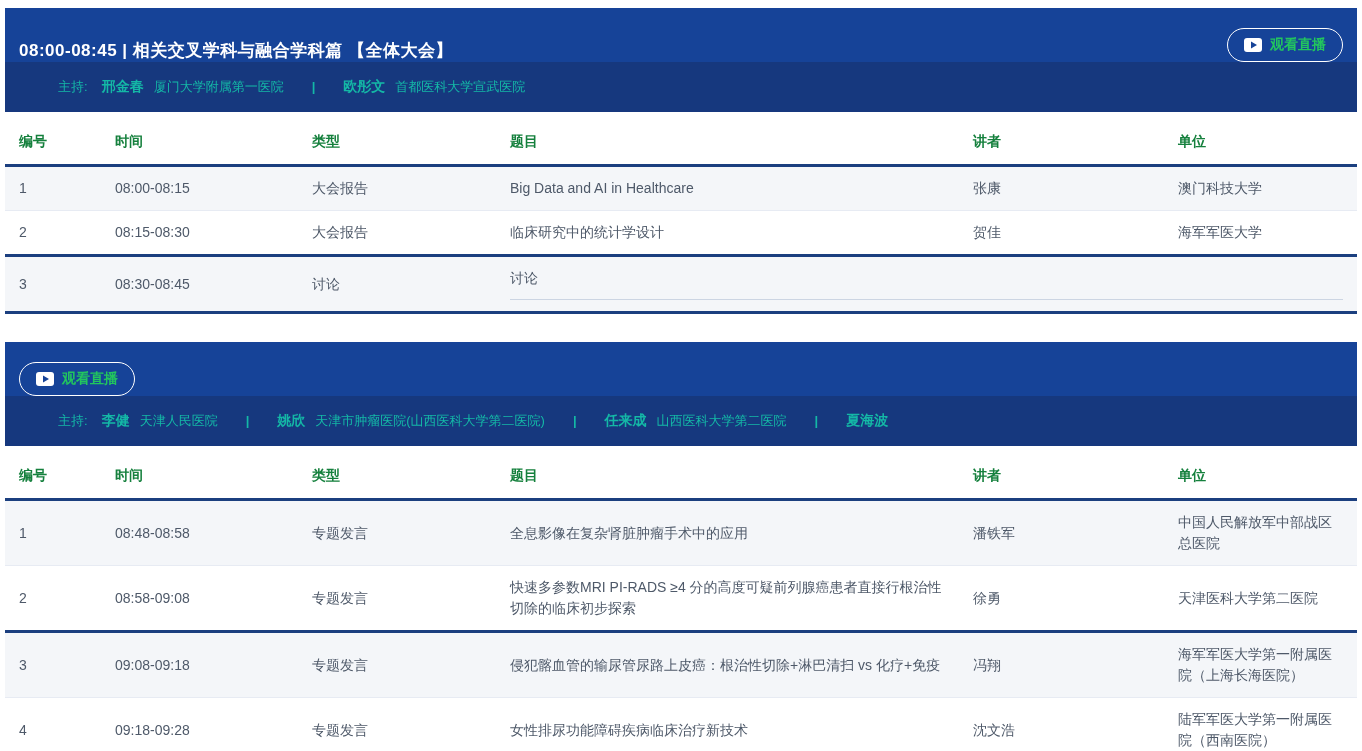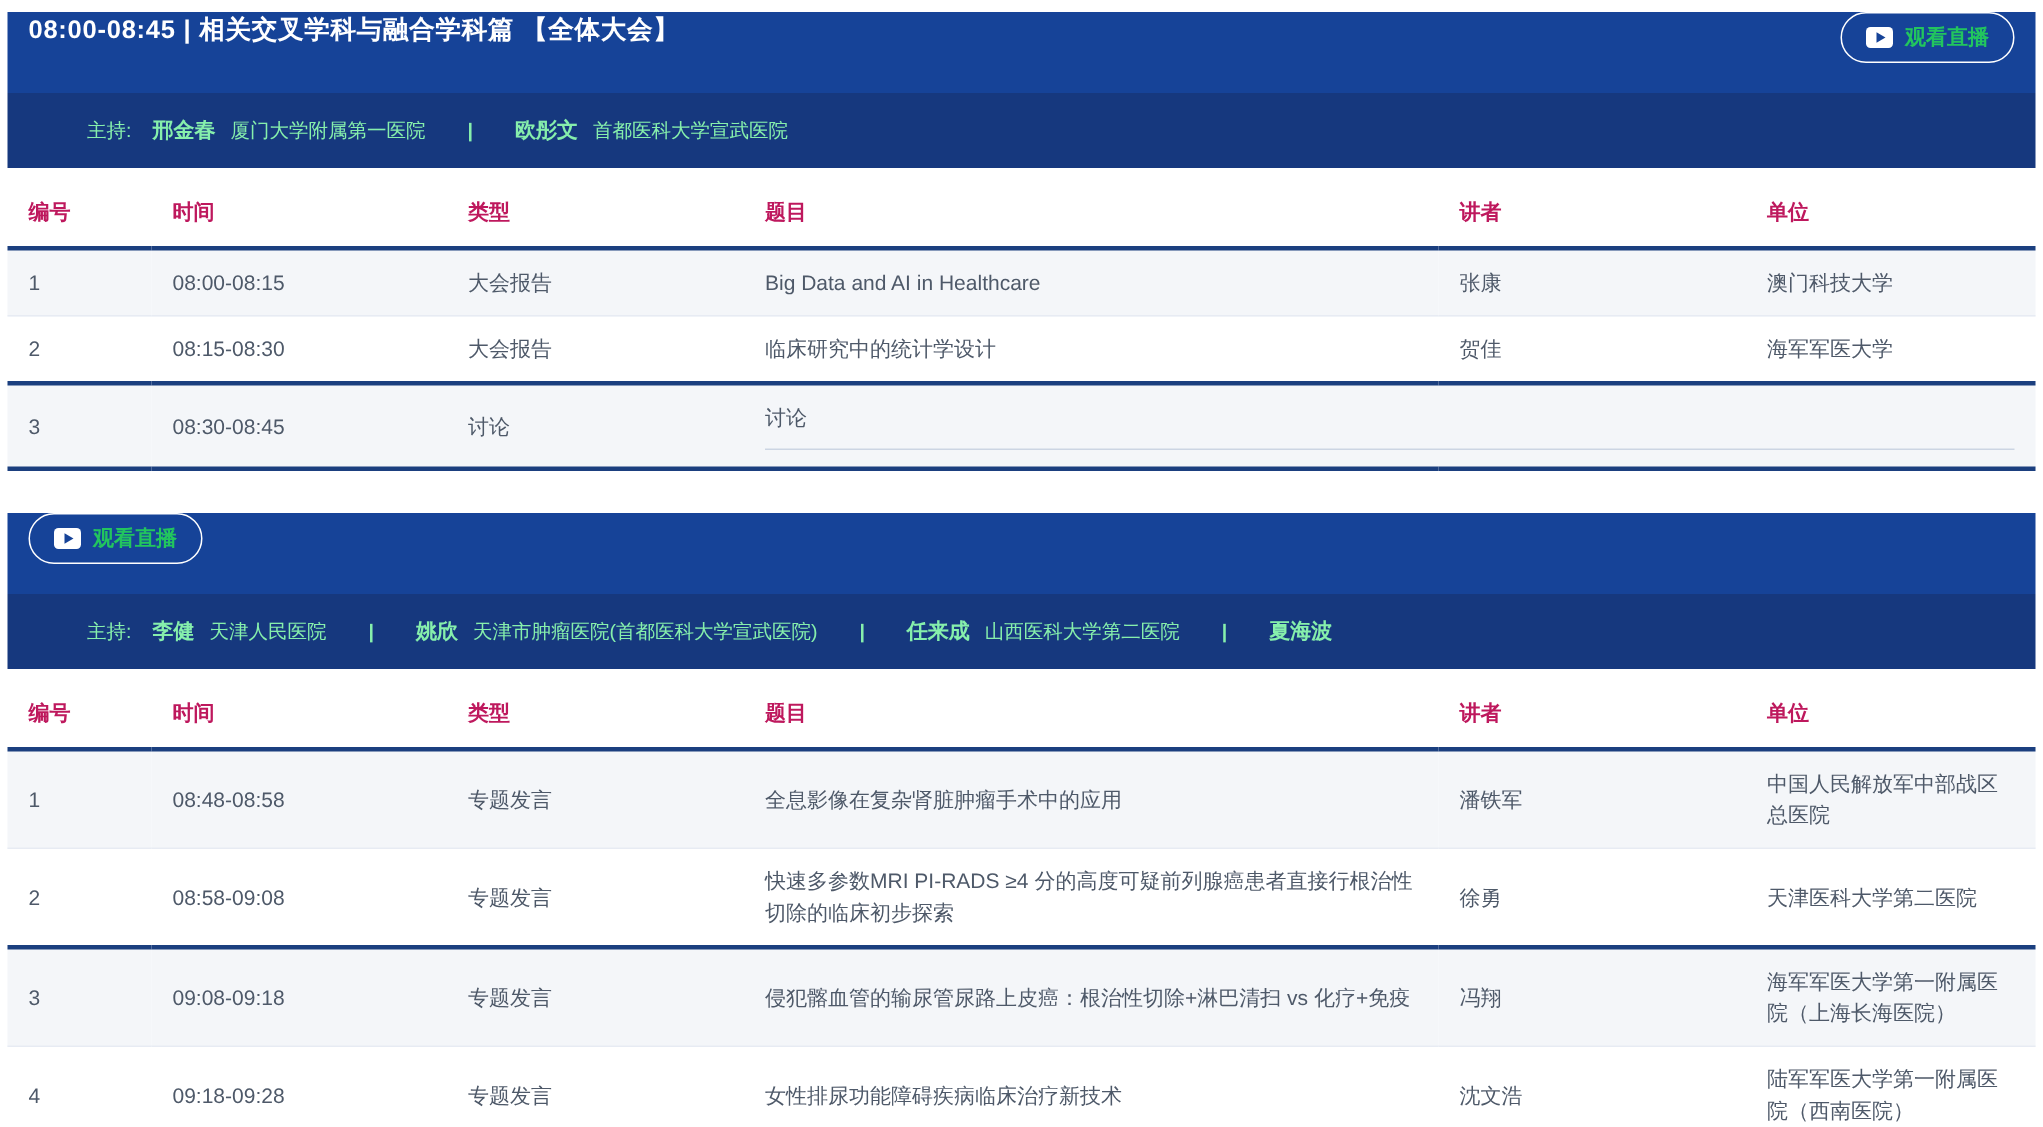--- a/index.html
+++ b/index.html
@@ -7,21 +7,21 @@
   body {
     width: 1362px;
     font-family: "Liberation Sans", "DejaVu Sans", sans-serif;
     color: #4e5969;
   }
   .page { padding: 8px 5px 0 5px; }
   .session + .session { margin-top: 28px; }
 
   .session-header {
     display: flex;
-    align-items: flex-start;
+    align-items: flex-end;
     justify-content: space-between;
     height: 54px;
     padding: 0 14px;
     background: var(--header-blue, #164398);
   }
   .session-title {
     font-size: 17px;
     font-weight: bold;
     color: #ffffff;
     letter-spacing: 0.5px;
@@ -44,42 +44,42 @@
   .play-icon { display: inline-flex; }
   .play-icon rect { fill: #ffffff; }
   .play-icon polygon { fill: var(--header-blue, #164398); }
 
   .moderator-bar {
     display: flex;
     align-items: center;
     height: 50px;
     padding-left: 53px;
     background: var(--moderator-navy, #16387e);
-    color: #86efac;
+    color: #14b8a6;
     font-size: 13px;
     white-space: nowrap;
   }
   .mod-prefix { margin-right: 14px; }
   .mod-item { display: inline-flex; align-items: baseline; }
   .mod-name { font-weight: bold; font-size: 14px; margin-right: 10px; }
   .mod-aff  { font-size: 13px; }
   .mod-sep  { margin: 0 28px; font-weight: bold; }
 
   .session-table {
     width: 100%;
     border-collapse: collapse;
     table-layout: fixed;
     margin-top: 6px;
     border-bottom: 3px solid var(--divider-navy, #1b3f7f);
   }
   .session-table th {
     text-align: left;
     font-size: 14px;
     font-weight: bold;
-    color: #be185d;
+    color: #15803d;
     padding: 15px 14px 13px 14px;
     border-bottom: 3px solid var(--divider-navy, #1b3f7f);
     background: #ffffff;
   }
   .session-table td {
     font-size: 14px;
     color: #4e5969;
     padding: 11px 14px;
     line-height: 1.5;
     vertical-align: middle;
@@ -179,21 +179,21 @@
         <span class="live-label">观看直播</span>
       </button>
     </div>
     <div class="moderator-bar">
       <span class="mod-prefix">主持:</span>
       <span class="mod-list"><span class="mod-item">
             <span class="mod-name">李健</span>
             <span class="mod-aff">天津人民医院</span>
           </span><span class="mod-sep">|</span><span class="mod-item">
             <span class="mod-name">姚欣</span>
-            <span class="mod-aff">天津市肿瘤医院(首都医科大学宣武医院)</span>
+            <span class="mod-aff">天津市肿瘤医院(山西医科大学第二医院)</span>
           </span><span class="mod-sep">|</span><span class="mod-item">
             <span class="mod-name">任来成</span>
             <span class="mod-aff">山西医科大学第二医院</span>
           </span><span class="mod-sep">|</span><span class="mod-item">
             <span class="mod-name">夏海波</span>
           </span></span>
     </div>
     <table class="session-table">
       <colgroup>
         <col style="width:96px">

